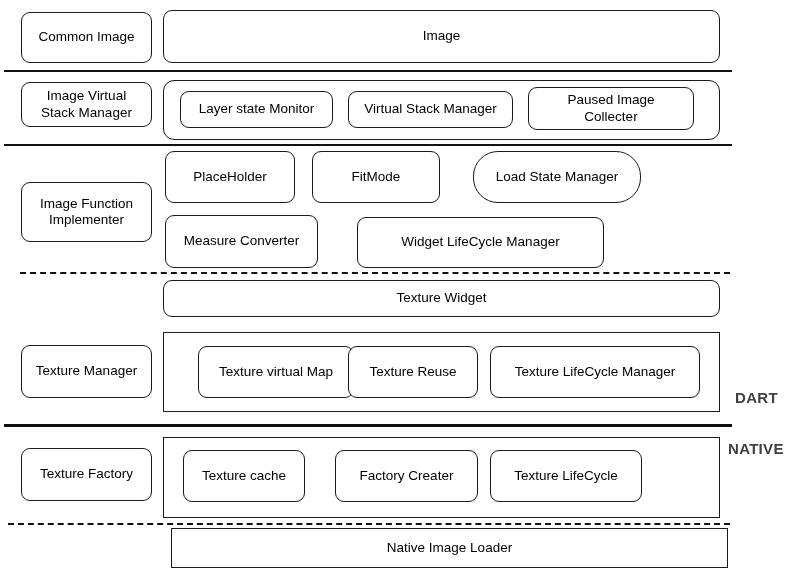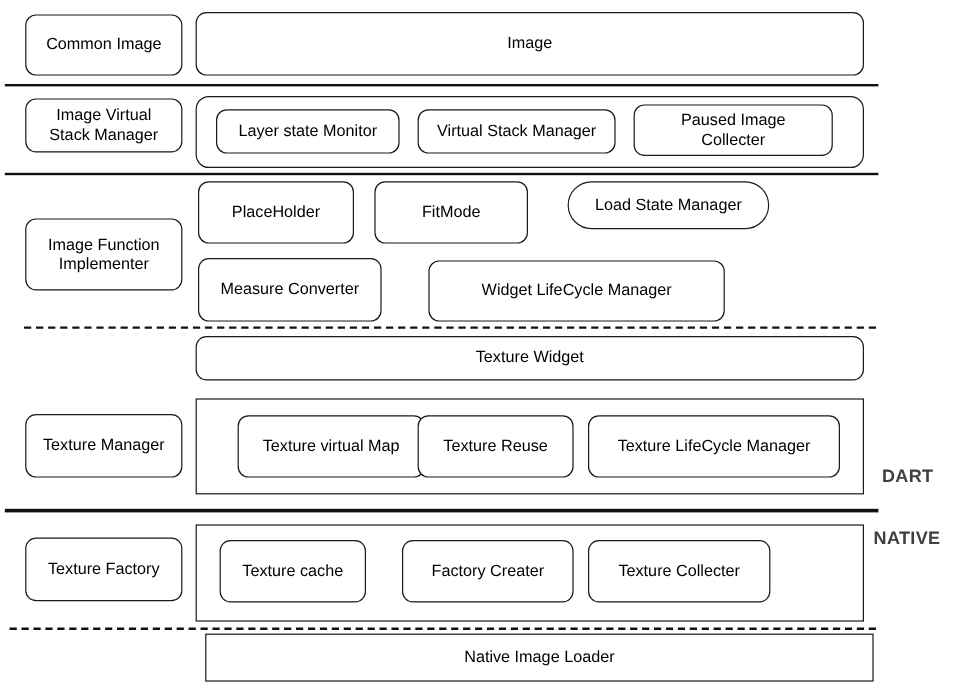--- a/index.html
+++ b/index.html
@@ -100,21 +100,21 @@
 
   <div class="rule thin" style="left:4px; top:144px; width:728px;"></div>
 
   <div class="node" style="left:21px; top:182px; width:131px; height:60px;">Image Function
 Implementer</div>
 
   <div class="node" style="left:165px; top:151px; width:130px; height:52px;">PlaceHolder</div>
 
   <div class="node" style="left:312px; top:151px; width:128px; height:52px;">FitMode</div>
 
-  <div class="node" style="left:473px; top:151px; width:168px; height:40px;border-radius:25px;">Load State Manager</div>
+  <div class="node" style="left:473px; top:151px; width:168px; height:52px;border-radius:25px;">Load State Manager</div>
 
   <div class="node" style="left:165px; top:215px; width:153px; height:53px;">Measure Converter</div>
 
   <div class="node" style="left:357px; top:217px; width:247px; height:51px;">Widget LifeCycle Manager</div>
 
   <div class="dashed" style="left:20px; top:272px; width:710px;"></div>
 
   <div class="node" style="left:163px; top:280px; width:557px; height:37px;">Texture Widget</div>
 
   <div class="node" style="left:21px; top:345px; width:131px; height:53px;">Texture Manager</div>
@@ -134,19 +134,19 @@
   <div class="layer-label" style="left:728px; top:440px;">NATIVE</div>
 
   <div class="node" style="left:21px; top:448px; width:131px; height:53px;">Texture Factory</div>
 
   <div class="group square" style="left:163px; top:437px; width:557px; height:81px;"></div>
 
   <div class="node" style="left:183px; top:450px; width:122px; height:52px;">Texture cache</div>
 
   <div class="node" style="left:335px; top:450px; width:143px; height:52px;">Factory Creater</div>
 
-  <div class="node" style="left:490px; top:450px; width:152px; height:52px;">Texture  Collecter</div>
+  <div class="node" style="left:490px; top:450px; width:152px; height:52px;">Texture  LifeCycle</div>
 
   <div class="dashed" style="left:8px; top:523px; width:722px;"></div>
 
   <div class="node square" style="left:171px; top:528px; width:557px; height:40px;">Native  Image Loader</div>
 
 </div>
 
 </body></html>

